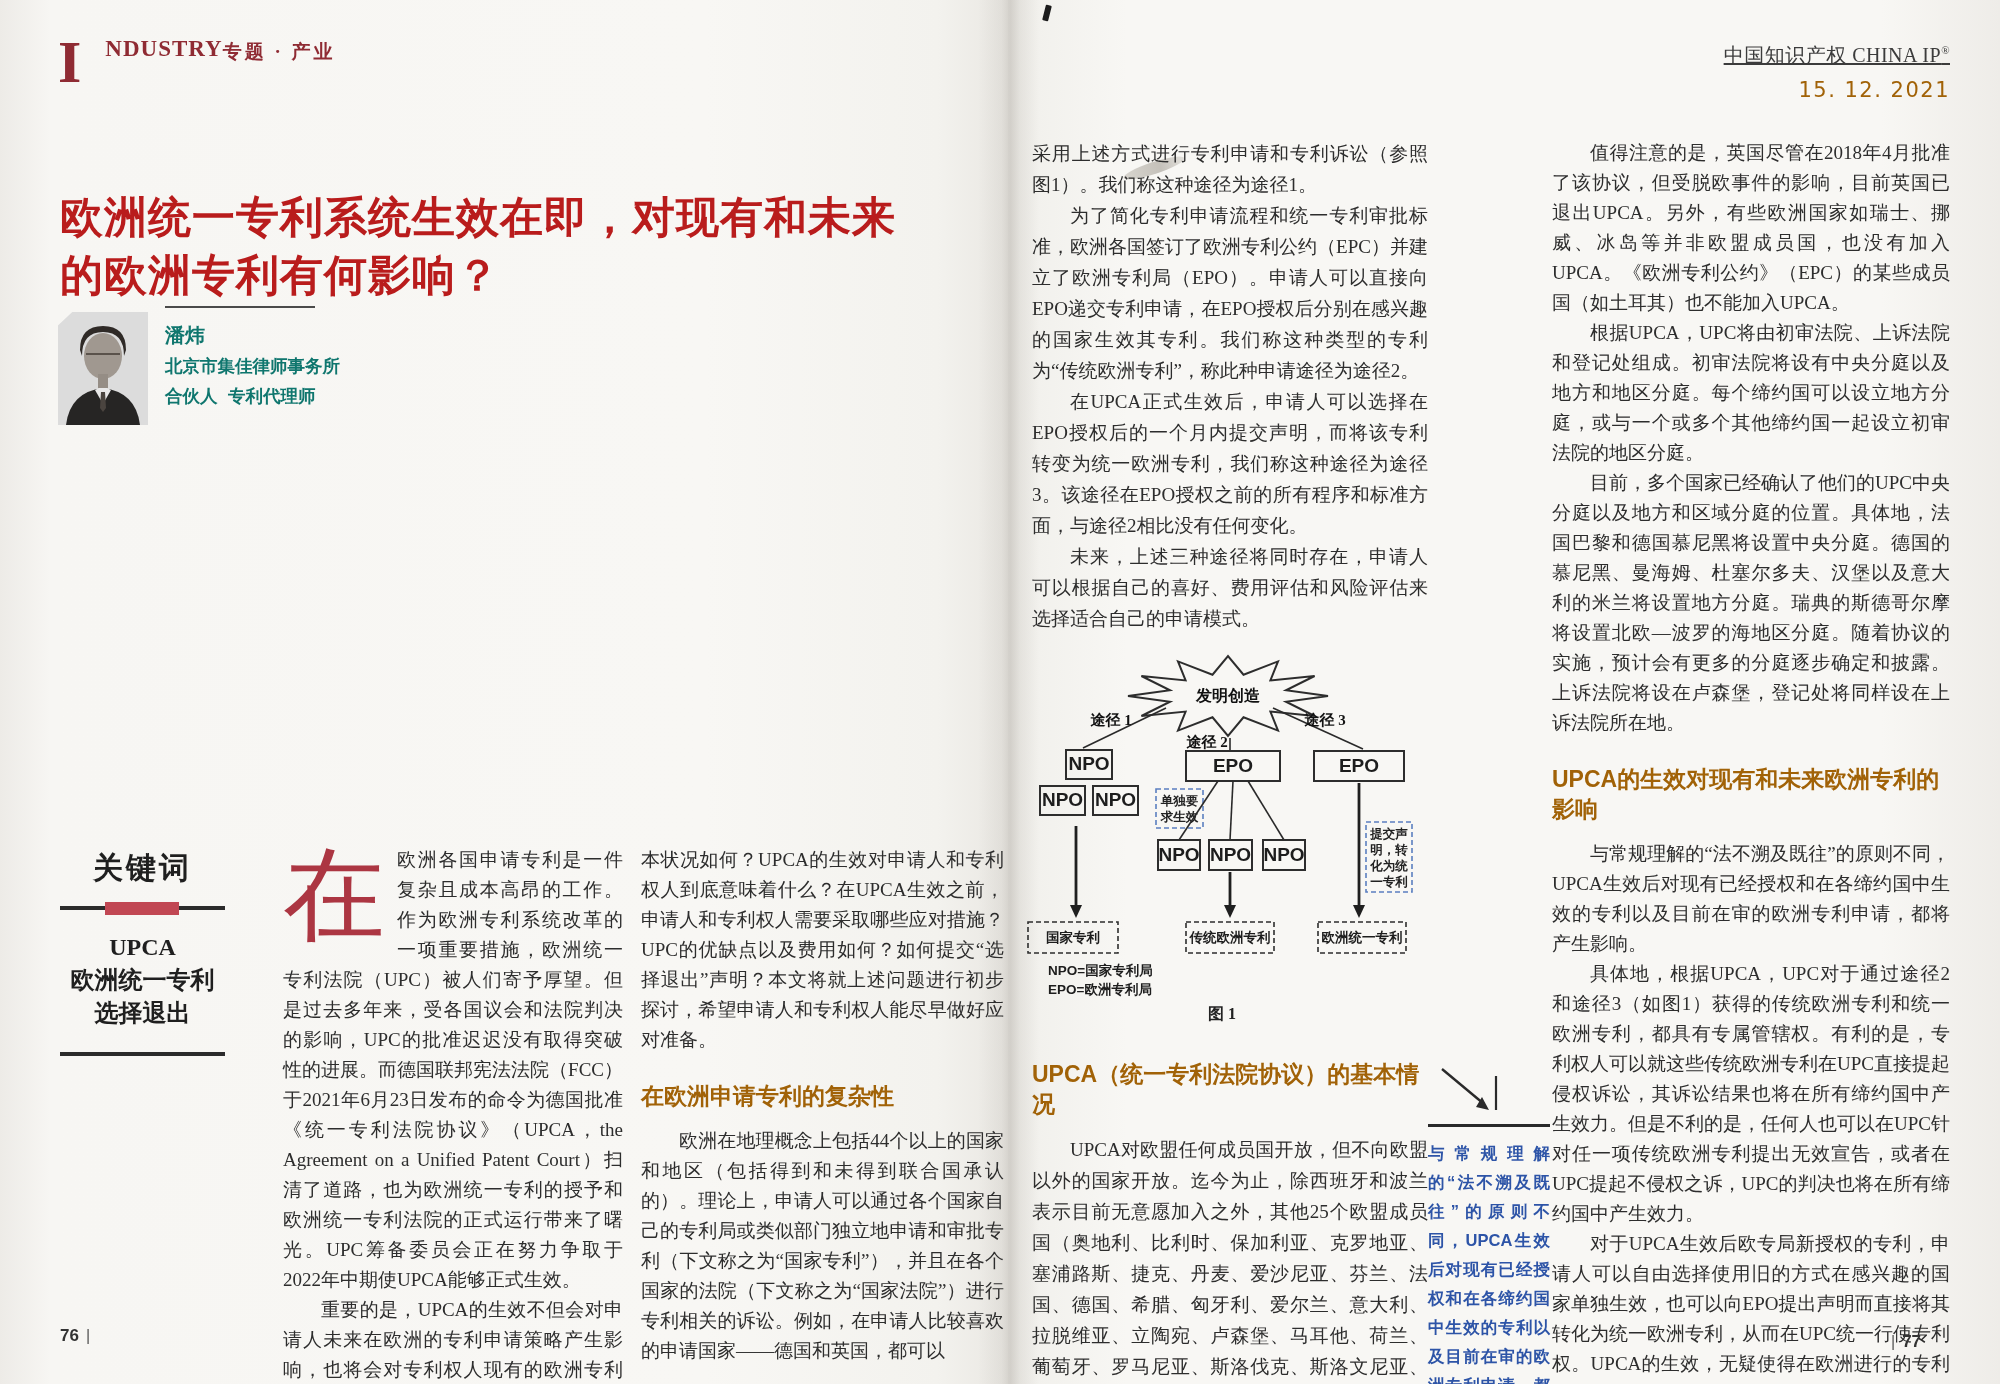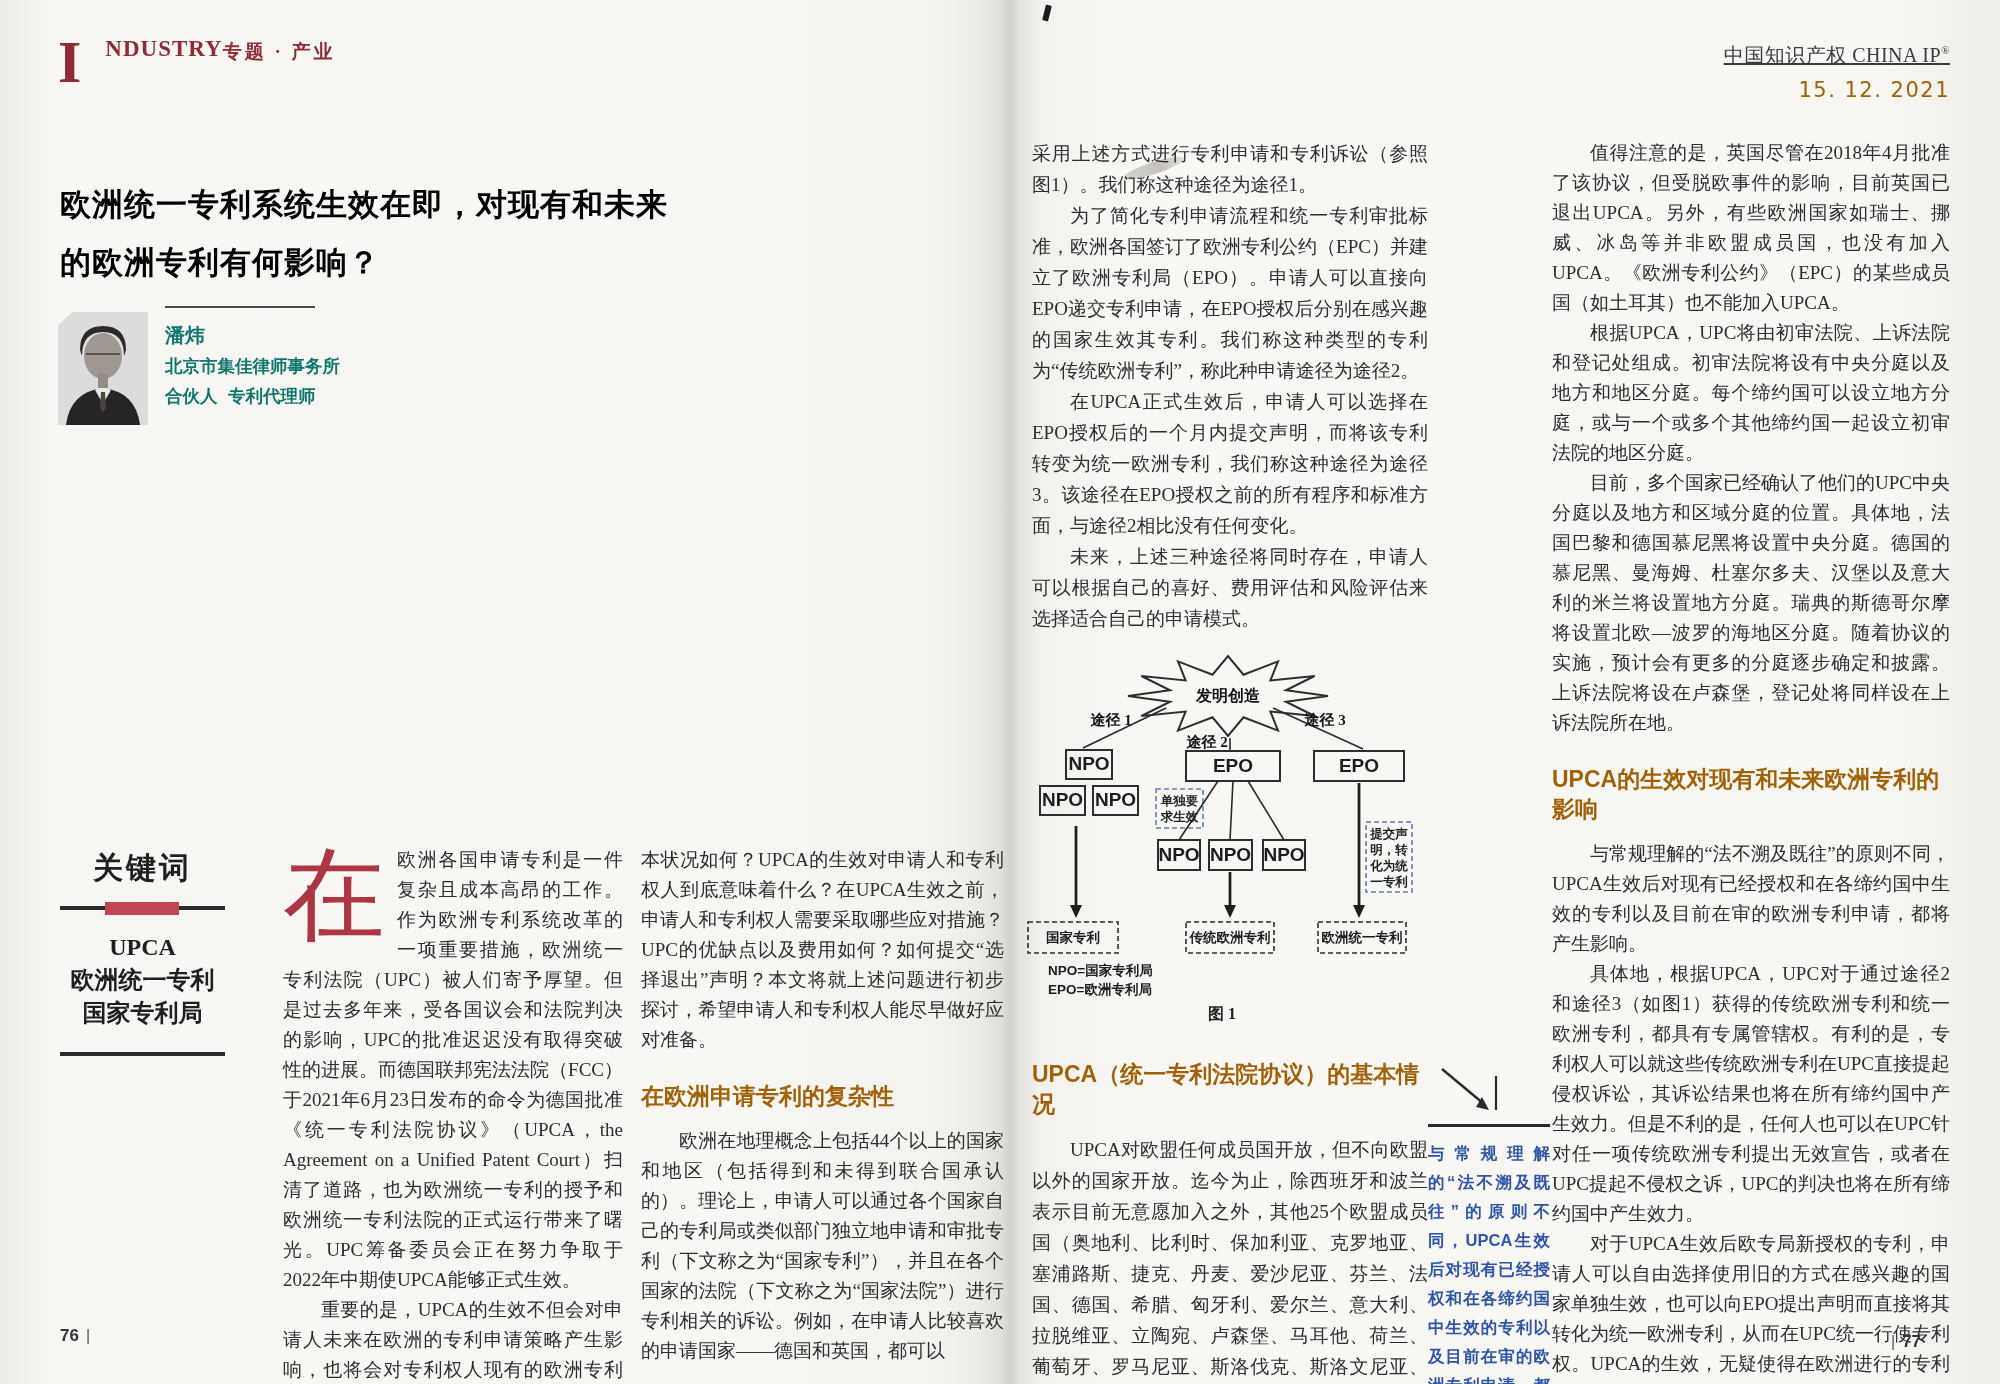--- a/index.html
+++ b/index.html
@@ -23,23 +23,23 @@
   .ind-sub{font-size:19px;letter-spacing:3px;margin-top:3px;font-weight:600;}
 
   
   .chinaip-header{left:1600px;top:42px;width:350px;text-align:right;color:#3c3c3c;}
   .brand-line{font-size:20px;letter-spacing:.5px;text-decoration:underline;}
   .brand-line sup{font-size:11px;}
   .issue-date{font-size:21px;letter-spacing:1.5px;margin-top:9px;
     font-family:"DejaVu Sans","Liberation Sans",sans-serif;color:#a16207;}
 
   
-  .article-title{left:60px;top:176px;width:920px;
+  .article-title{left:60px;top:188px;width:920px;
     font-family:"Liberation Sans","DejaVu Sans",sans-serif;
-    font-weight:700;font-size:31px;line-height:58px;letter-spacing:1px;color:#000000;}
+    font-weight:700;font-size:43px;line-height:58px;letter-spacing:1px;color:#b91c1c;}
   .author-photo{left:58px;top:312px;width:90px;height:113px;
     clip-path:polygon(16% 0,100% 0,100% 100%,0 100%,0 12%);
     background:linear-gradient(135deg,#ededed 0%,#d6d6d6 60%,#c4c4c4 100%);overflow:hidden;}
   .author-info{left:165px;top:306px;width:260px;
     font-family:Liberation Mono, monospace;color:#0f766e;}
   .author-rule{width:150px;height:2px;background:#4a4a4a;margin-bottom:14px;}
   .author-name{font-size:20px;font-weight:700;line-height:30px;}
   .author-org,.author-role{font-size:17.5px;font-weight:600;line-height:30px;}
 
   
@@ -154,21 +154,21 @@
   </div>
 
   <div class="abs kw-block">
     <div class="kw-heading">关键词</div>
     <div class="kw-rule">
       <div class="kw-rule-line"></div>
       <div class="kw-rule-red"></div>
     </div>
     <div class="kw-item">UPCA</div>
     <div class="kw-item">欧洲统一专利</div>
-    <div class="kw-item">国家专利局</div>
+    <div class="kw-item">选择退出</div>
     <div class="kw-bottom-rule"></div>
   </div>
 
   <div class="abs body-col col1">
     <p class="noindent"><span class="dropcap">在</span><span>欧洲各国申请专利是一件复杂且成本高昂的工作。作为欧洲专利系统改革的一项重要措施，欧洲统一专利法院（UPC）被人们寄予厚望。但是过去多年来，受各国议会和法院判决的影响，UPC的批准迟迟没有取得突破性的进展。而德国联邦宪法法院（FCC）于2021年6月23日发布的命令为德国批准《统一专利法院协议》（UPCA，the Agreement on a Unified Patent Court）扫清了道路，也为欧洲统一专利的授予和欧洲统一专利法院的正式运行带来了曙光。UPC筹备委员会正在努力争取于2022年中期使UPCA能够正式生效。</span></p>
     <p class="indent">重要的是，UPCA的生效不但会对申请人未来在欧洲的专利申请策略产生影响，也将会对专利权人现有的欧洲专利产生影响。UPCA的基</p>
   </div>
 
   <div class="abs body-col col2">
     <p class="noindent">本状况如何？UPCA的生效对申请人和专利权人到底意味着什么？在UPCA生效之前，申请人和专利权人需要采取哪些应对措施？UPC的优缺点以及费用如何？如何提交“选择退出”声明？本文将就上述问题进行初步探讨，希望申请人和专利权人能尽早做好应对准备。</p>

